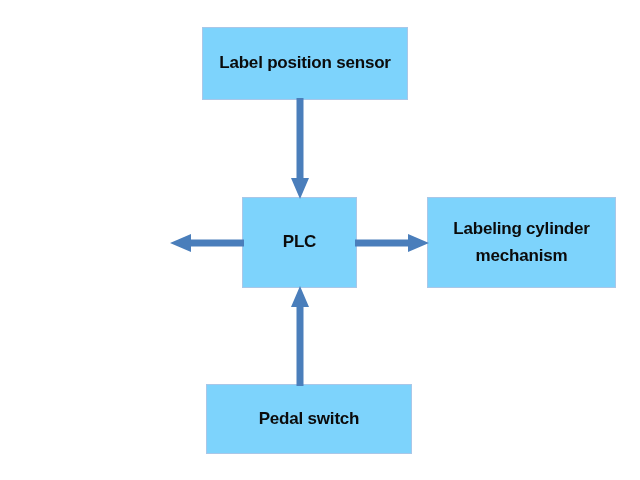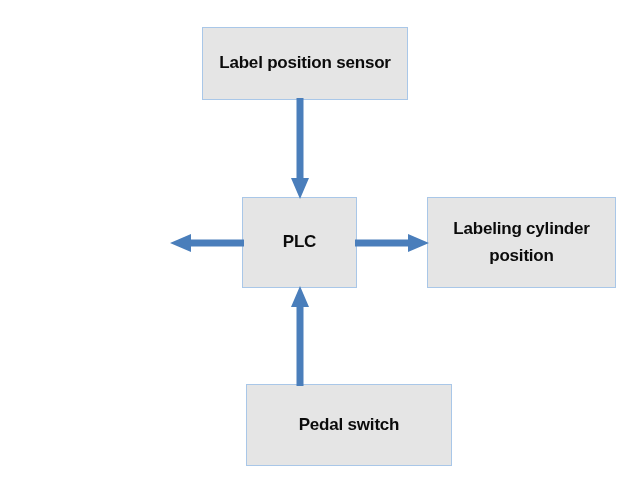--- a/index.html
+++ b/index.html
@@ -15,21 +15,21 @@
     overflow: hidden;
   }
   #diagram {
     position: relative;
     width: 640px;
     height: 480px;
     background: #ffffff;
   }
   .node {
     position: absolute;
-    background: #e5e5e5;
+    background: #7dd3fc;
     border: 1px solid #A9C7E8;
     box-sizing: border-box;
     display: flex;
     align-items: center;
     justify-content: center;
     text-align: center;
     color: #0B0B0B;
     font-family: "Liberation Sans", sans-serif;
     font-weight: bold;
     font-size: 17px;
@@ -41,21 +41,21 @@
     display: block;
     padding: 0 6px;
     white-space: pre-line;
   }
 
   
   #node-sensor  { left: 202px; top: 27px;  width: 206px; height: 73px; }
   #node-motor   { left: 24px;  top: 197px; width: 148px; height: 91px; }
   #node-plc     { left: 242px; top: 197px; width: 115px; height: 91px; }
   #node-cyl     { left: 427px; top: 197px; width: 189px; height: 91px; }
-  #node-pedal   { left: 206px; top: 384px; width: 206px; height: 82px; margin-left: 40px; }
+  #node-pedal   { left: 206px; top: 384px; width: 206px; height: 70px; }
 
   
   .conn {
     position: absolute;
     overflow: visible;
   }
   .conn svg { display: block; overflow: visible; }
 
   #conn-sensor-plc { left: 290px; top: 98px;  width: 20px;  height: 101px; }
   #conn-plc-motor  { left: 170px; top: 230px; width: 74px;  height: 26px; }
@@ -71,21 +71,21 @@
     <span class="label">Label position sensor</span>
   </div>
 
 
   <div class="node" id="node-plc">
     <span class="label">PLC</span>
   </div>
 
   <div class="node" id="node-cyl">
     <span class="label">Labeling cylinder
-position</span>
+mechanism</span>
   </div>
 
   <div class="node" id="node-pedal">
     <span class="label">Pedal switch</span>
   </div>
 
   <div class="conn" id="conn-sensor-plc">
     <svg width="20" height="101" viewBox="0 0 20 101">
       <path d="M6.5,0 L13.5,0 L13.5,80 L19,80 L10,101 L1,80 L6.5,80 Z" fill="#4A7EBB"></path>
     </svg>

